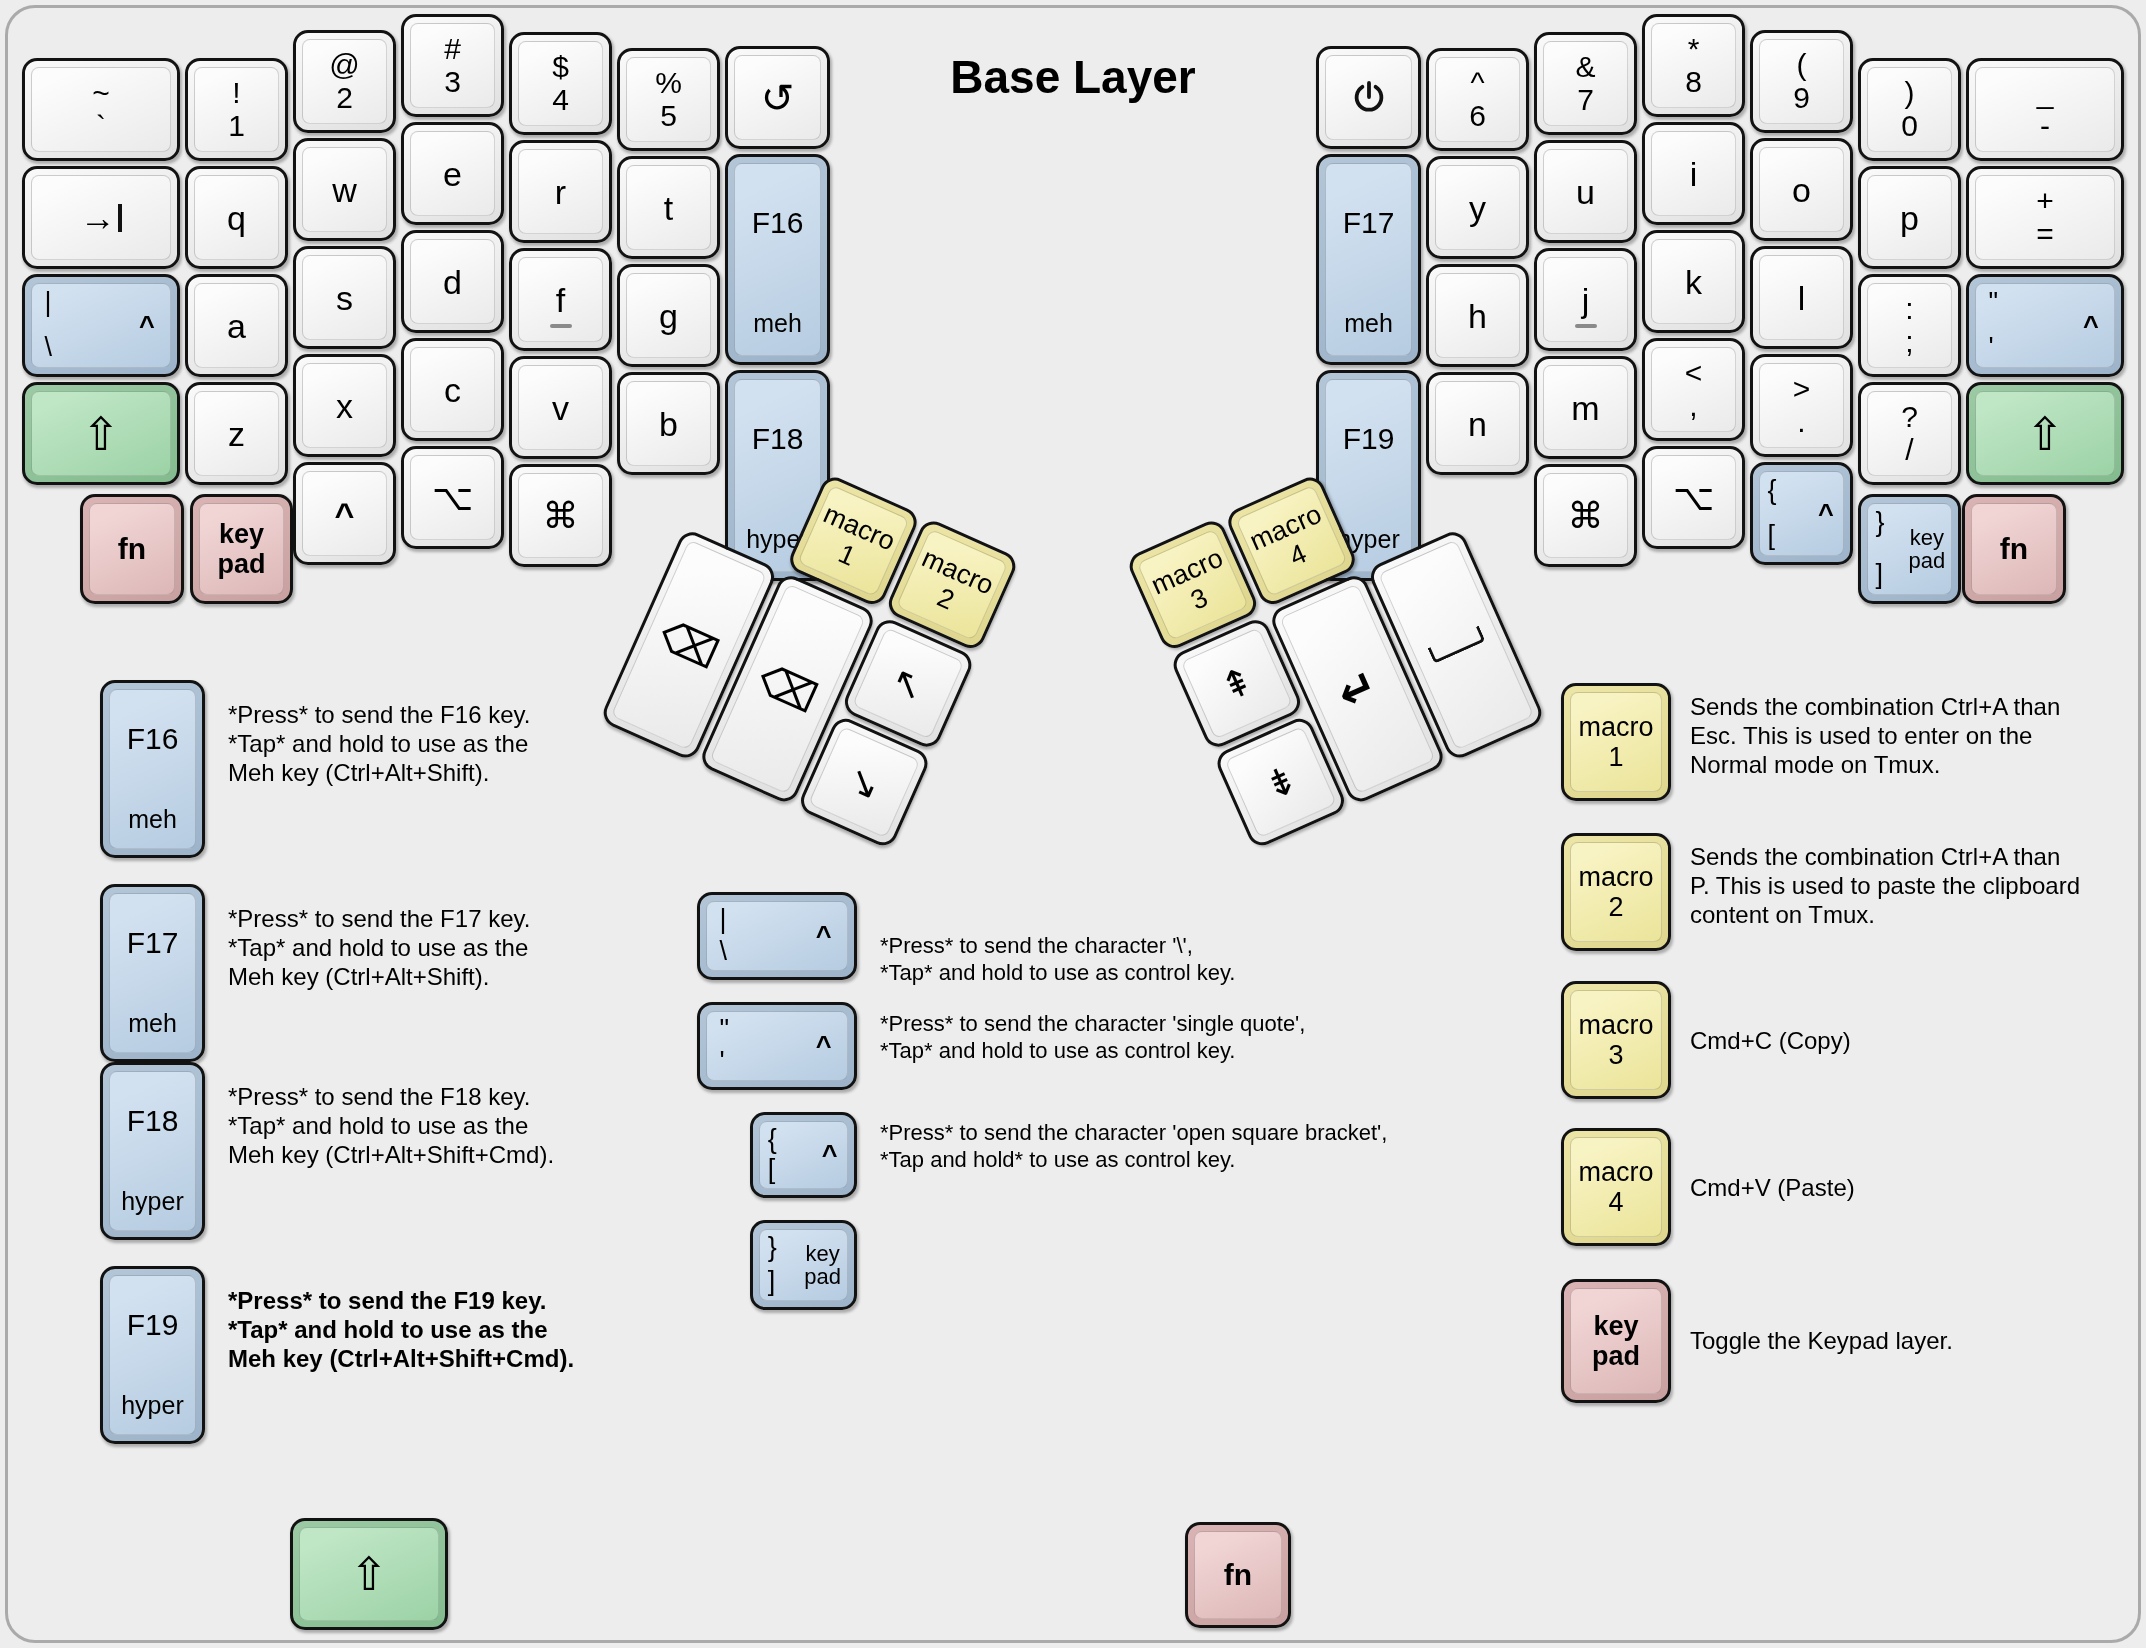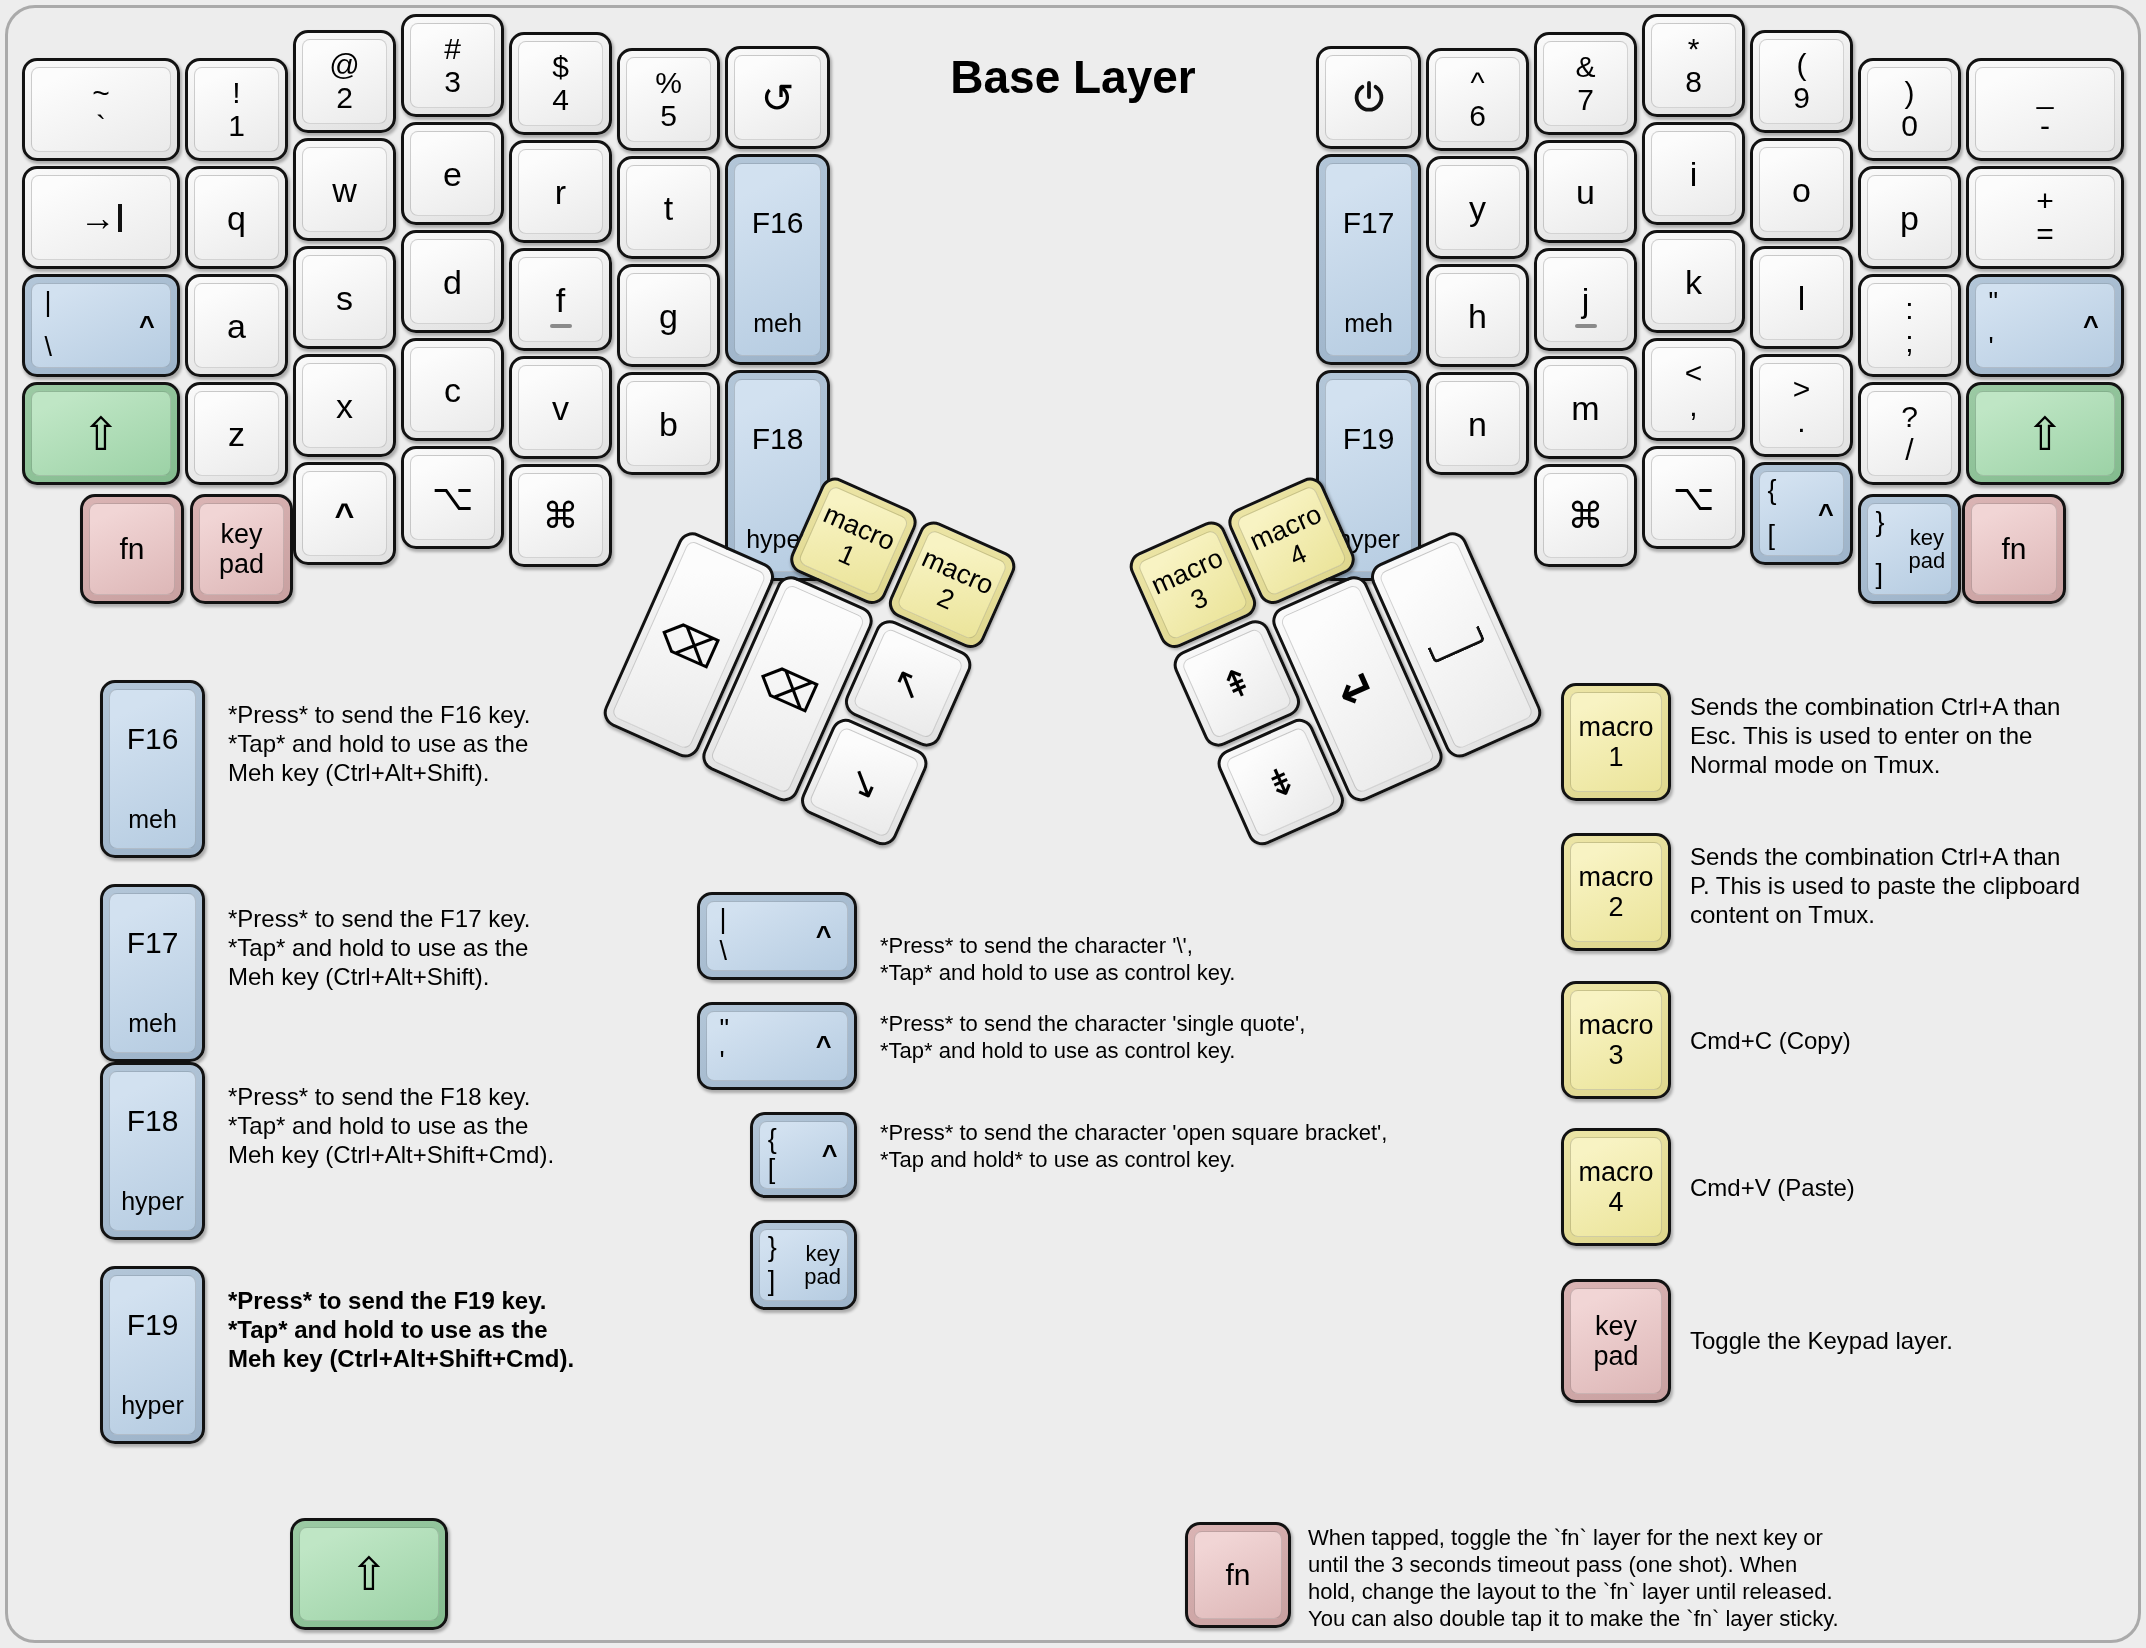--- a/index.html
+++ b/index.html
@@ -20,21 +20,21 @@
   }
   .key .cap{
     position:absolute;inset:6px;border-radius:8px;border:1.5px solid rgba(0,0,0,.16);
     background:linear-gradient(155deg,var(--white-cap1) 15%,var(--white-cap2));
     display:flex;align-items:center;justify-content:center;box-sizing:border-box;
   }
   .key.c-blue{background:linear-gradient(155deg,var(--blue-rim1),var(--blue-rim2));}
   .key.c-blue .cap{background:linear-gradient(155deg,var(--blue-cap1) 15%,var(--blue-cap2));}
   .key.c-green{background:linear-gradient(155deg,var(--green-rim1),var(--green-rim2));}
   .key.c-green .cap{background:linear-gradient(155deg,var(--green-cap1) 15%,var(--green-cap2));}
-  .key.c-pink{background:linear-gradient(155deg,var(--pink-rim1),var(--pink-rim2));}
+  .key.c-pink{background:linear-gradient(155deg,var(--pink-rim1),var(--pink-rim2));font-weight:bold;}
   .key.c-pink .cap{background:linear-gradient(155deg,var(--pink-cap1) 15%,var(--pink-cap2));}
   .key.c-yellow{background:linear-gradient(155deg,var(--yellow-rim1),var(--yellow-rim2));}
   .key.c-yellow .cap{background:linear-gradient(155deg,var(--yellow-cap1) 15%,var(--yellow-cap2));}
 
   .gl{font-size:34px;line-height:1;}
   .dstack{display:flex;flex-direction:column;align-items:center;gap:5px;font-size:30px;line-height:28px;}
   .fk-a{position:absolute;top:31%;left:0;right:0;text-align:center;font-size:30px;transform:translateY(-50%);}
   .fk-b{position:absolute;bottom:9%;left:0;right:0;text-align:center;font-size:25px;margin-top:32px;}
   .mt-a{position:absolute;top:6%;left:9%;font-size:27px;line-height:1;}
   .mt-b{position:absolute;bottom:7%;left:9%;font-size:27px;line-height:1;}
@@ -634,17 +634,13 @@
     <div class="key c-green" style="left: 290px; top: 1518px; width: 158px; height: 112px;">
       <div class="cap">
         <span class="gl" style="font-size: 46px;">⇧</span>
       </div>
     </div>
     <div class="key c-pink" style="left: 1185px; top: 1522px; width: 106px; height: 106px;">
       <div class="cap">
         <span class="gl" style="font-size: 30px;">fn</span>
       </div>
     </div>
-    <div class="note" style="left: 1308px; top: 1524px;">When tapped, toggle the `fn` layer for the next key or
-until the 3 seconds timeout pass (one shot). When
-hold, change the layout to the `fn` layer until released.
-You can also double tap it to make the `fn` layer sticky.</div>
   </div>
 
 </body></html>

